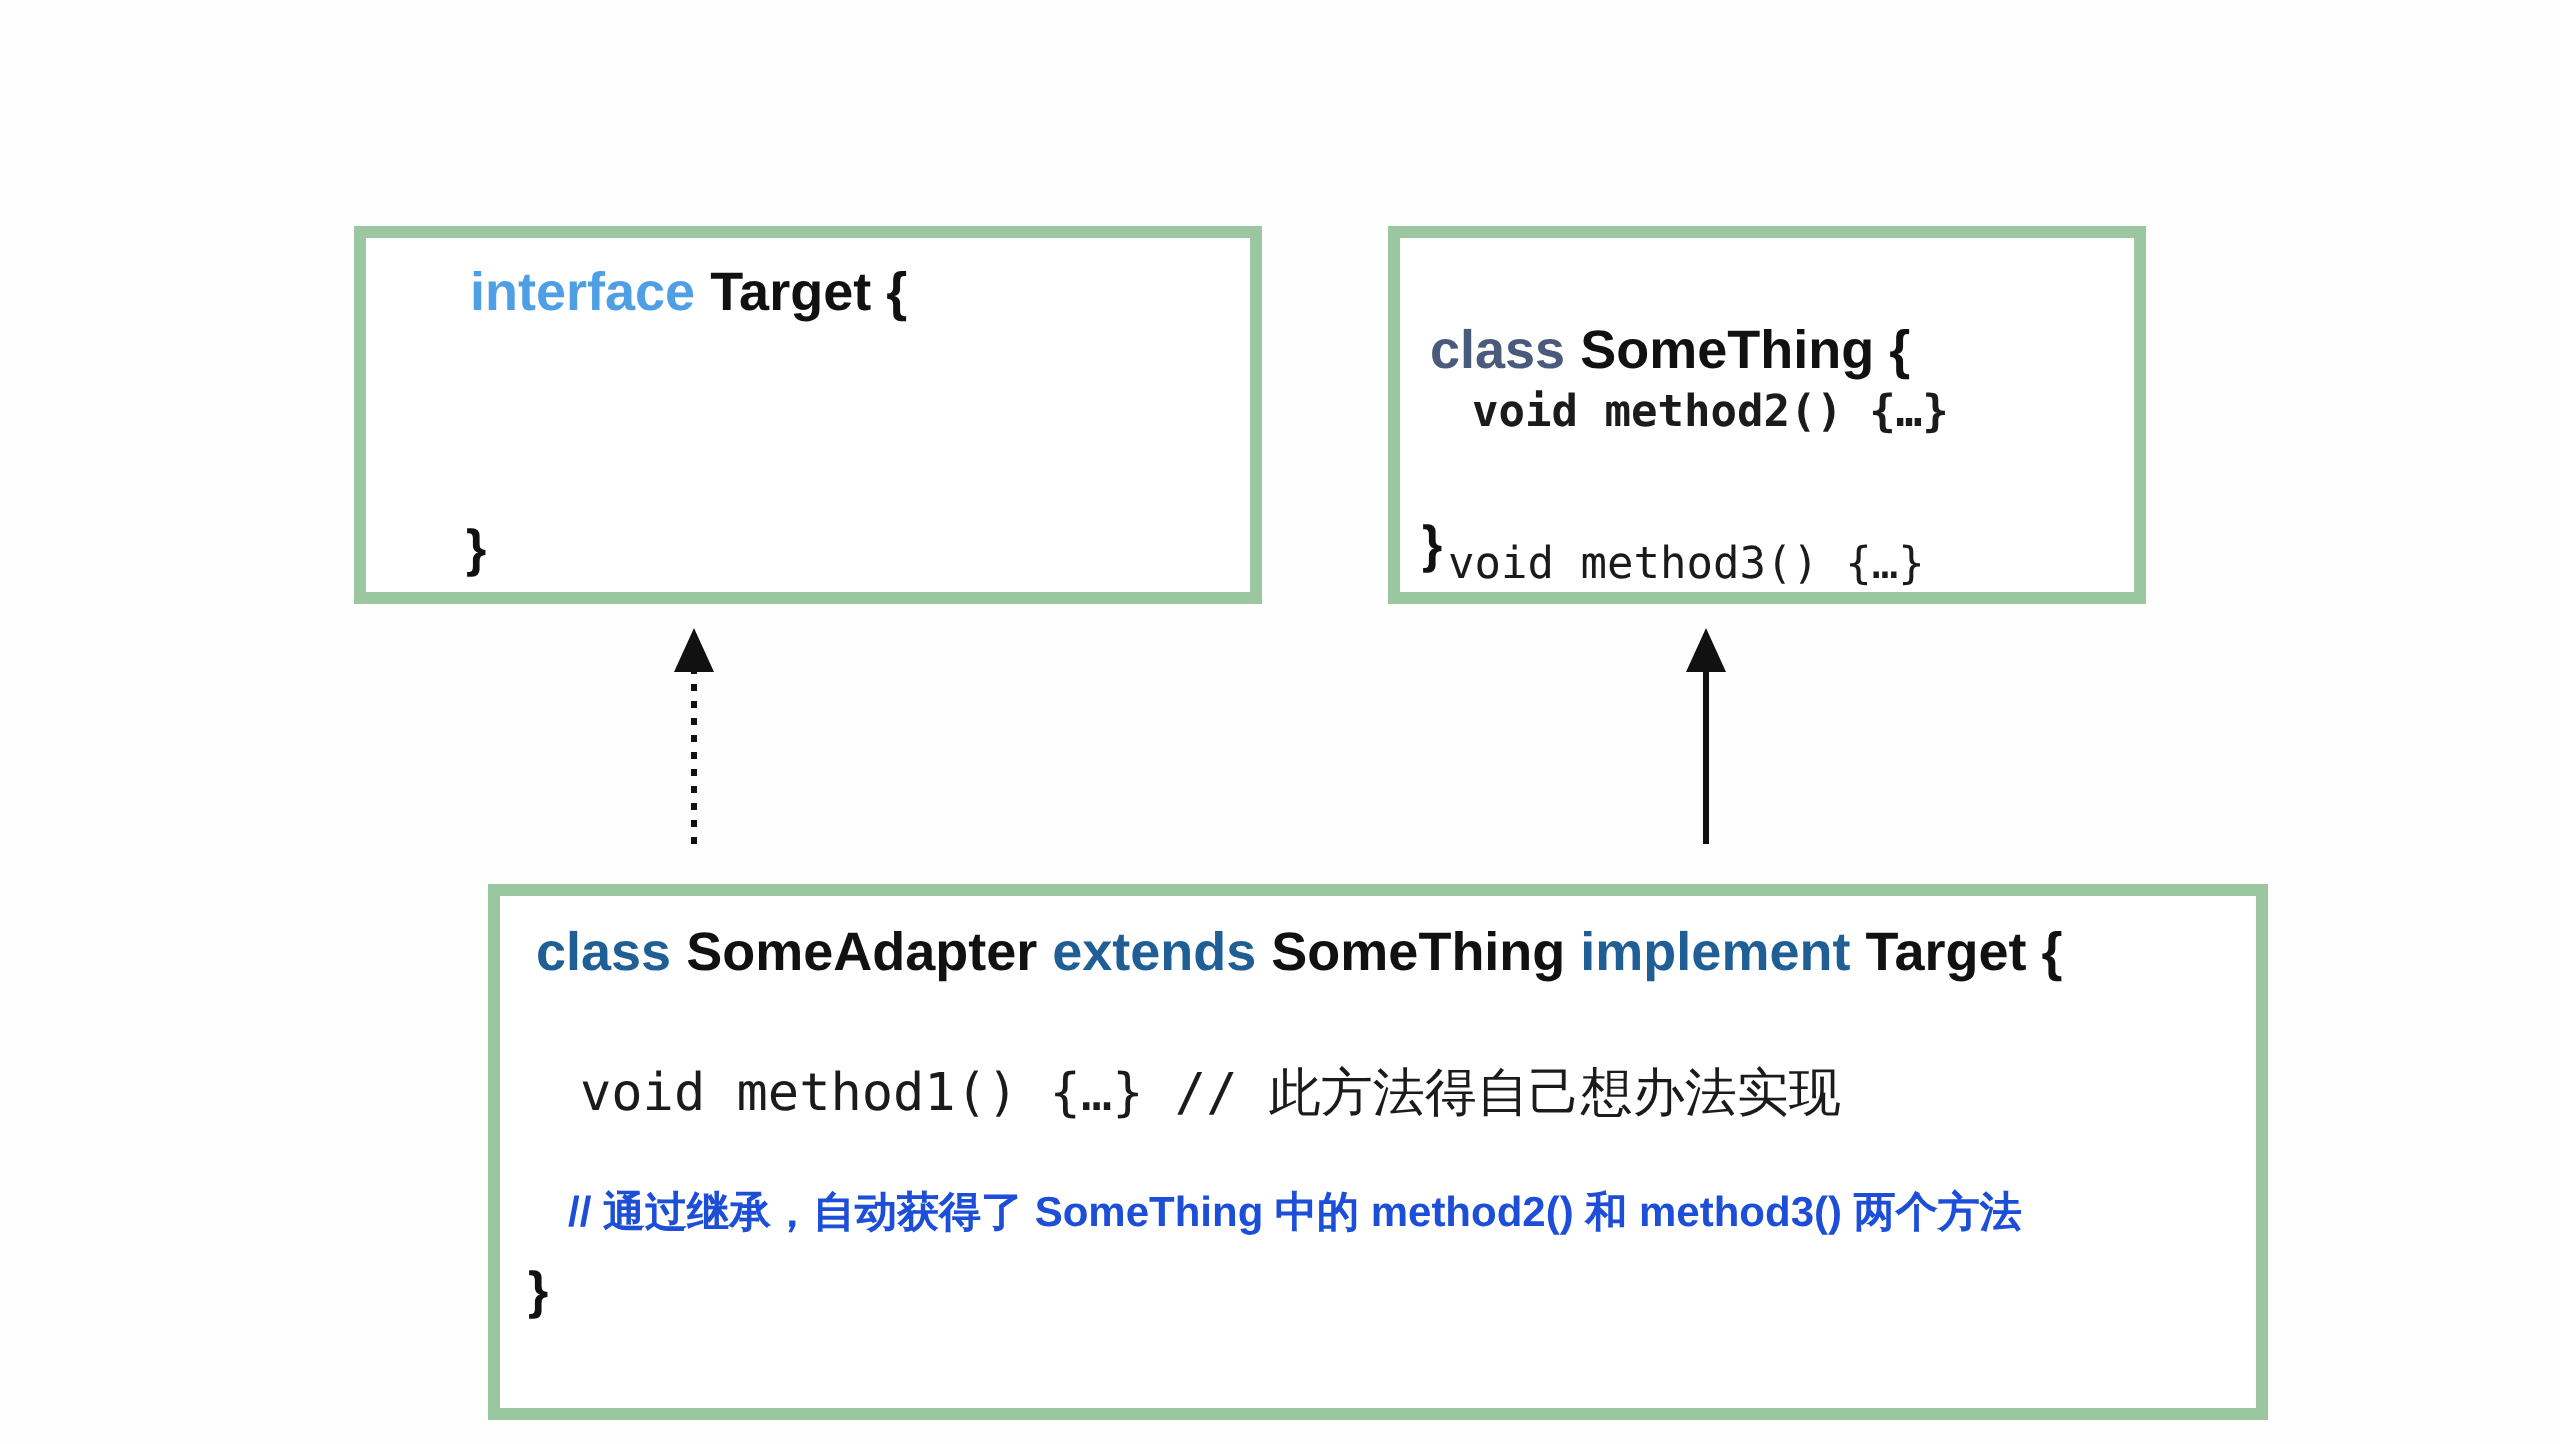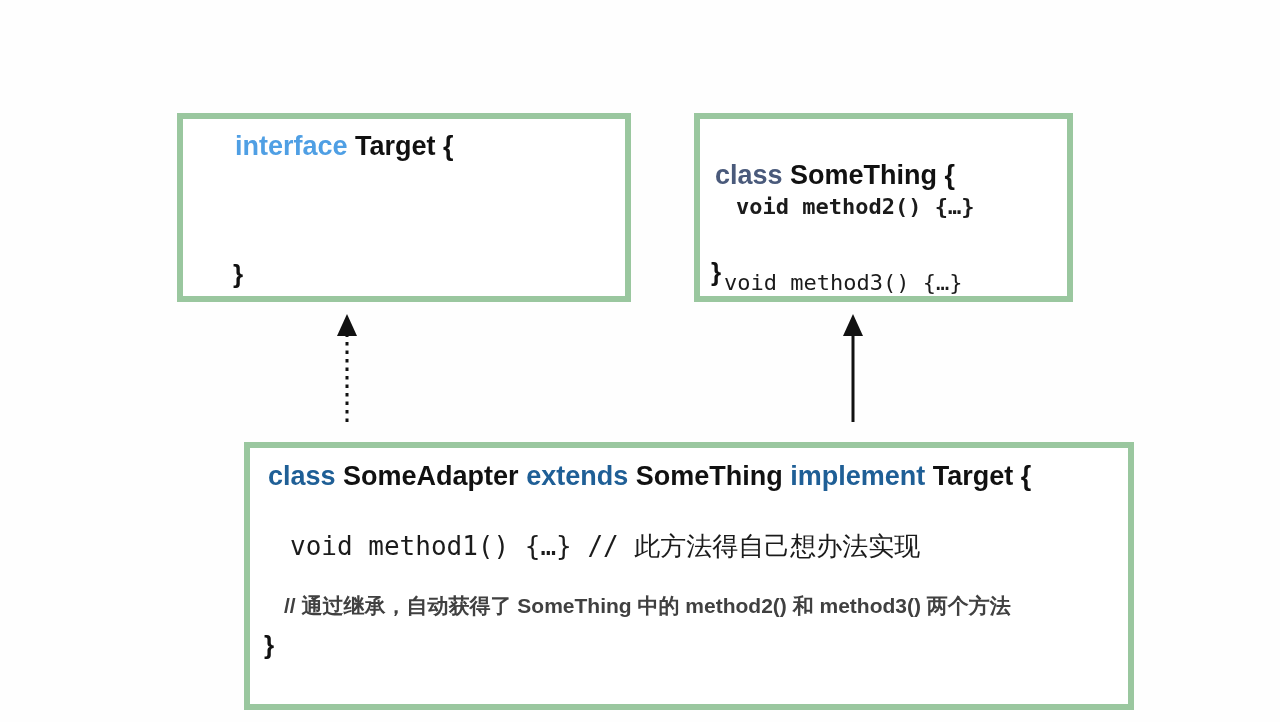--- a/index.html
+++ b/index.html
@@ -126,21 +126,21 @@
     left: 40px;
     top: 81px;
     font-size: 26px;
   }
   #box-adapter .body-comment {
     position: absolute;
     left: 34px;
     top: 144px;
     font-size: 21px;
     font-weight: bold;
-    color: #404040;
+    color: #1d4ed8;
     font-family: "Liberation Sans", sans-serif;
     white-space: pre;
   }
   #box-adapter .brace-close {
     position: absolute; left: 14px; top: 182px;
     font-size: 26px; font-weight: bold; color: #111;
     font-family: "Liberation Sans", sans-serif;
   }
 
   

